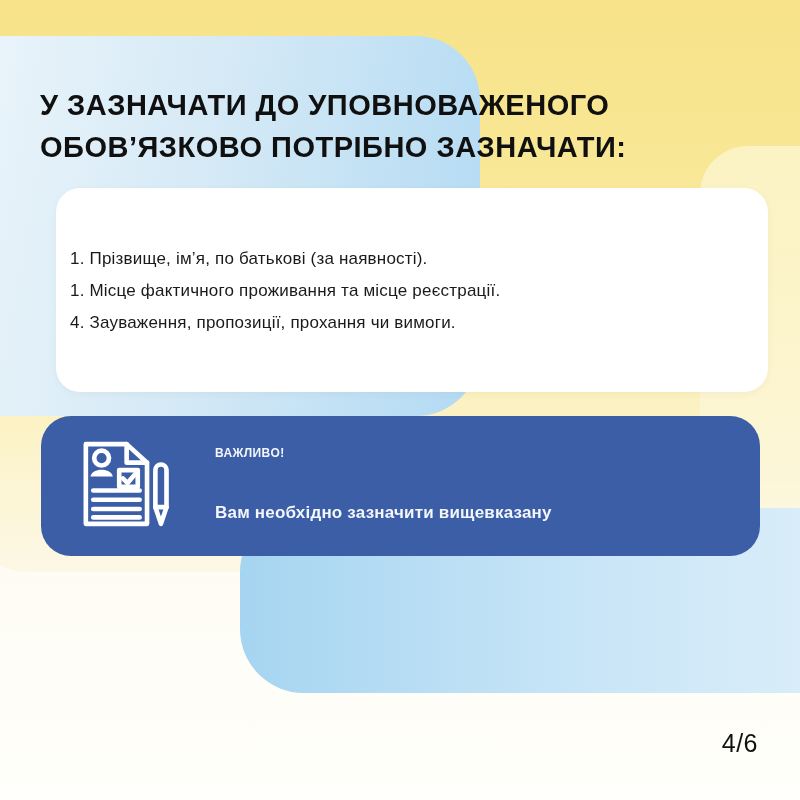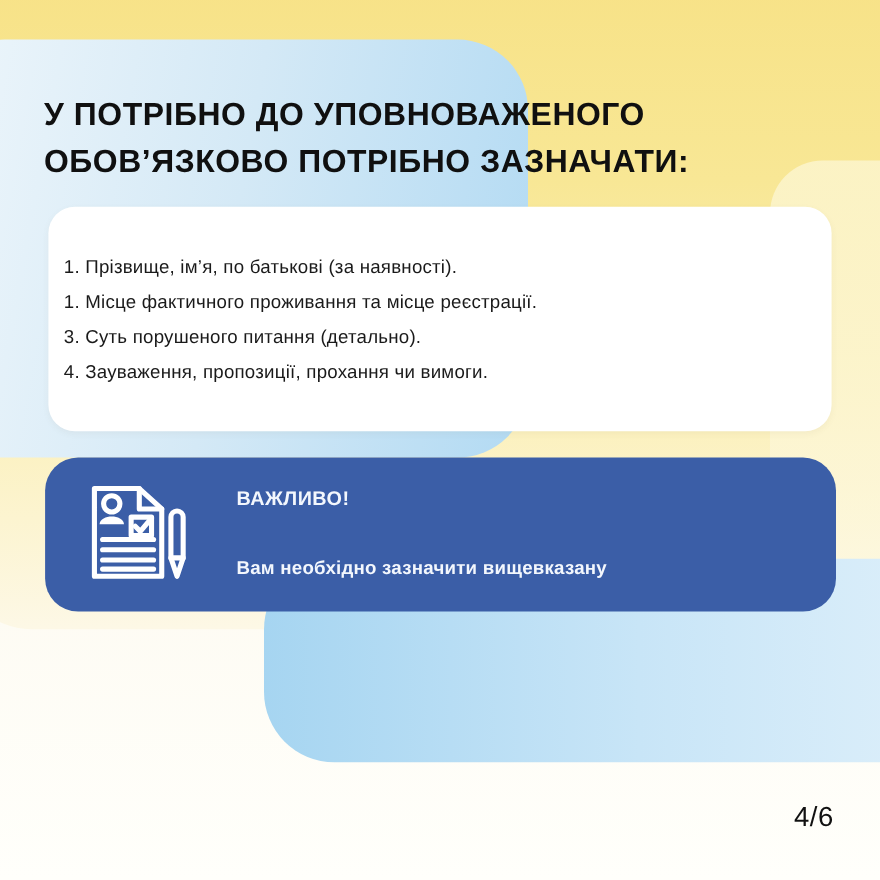--- a/index.html
+++ b/index.html
@@ -30,66 +30,65 @@
     background:linear-gradient(90deg,#a6d5f1 0%,#c8e5f7 55%,#ddeffa 100%);
   }
   
   .title{
     position:absolute;left:40px;top:84px;width:660px;
     font-size:29px;font-weight:700;line-height:42px;
     letter-spacing:.5px;color:#101010;
   }
   
   .card-white{
-    position:absolute;left:44px;top:188px;width:712px;height:204px;
+    position:absolute;left:56px;top:188px;width:712px;height:204px;
     background:#ffffff;border-radius:24px;
     box-shadow:0 2px 6px rgba(120,110,70,.06);
     display:flex;flex-direction:column;justify-content:center;
     padding:0 18px 0 14px;box-sizing:border-box;gap:13px;
   }
   .card-white ul{list-style:none;margin:0;padding:0;display:flex;flex-direction:column;gap:13px;}
   .card-white li{
     font-size:17px;line-height:19px;color:#1a1a1a;letter-spacing:.2px;
   }
   
   .card-blue{
     position:absolute;left:41px;top:416px;width:719px;height:140px;
     background:#3b5ea7;border-radius:30px;
     display:flex;align-items:center;box-sizing:border-box;padding-left:30px;
   }
   .callout-icon{width:102px;height:102px;flex:0 0 auto;}
   .callout-text{margin-left:42px;color:#f3f7fd;}
-  .callout-heading{font-size:18px;font-weight:700;letter-spacing:.4px;margin-bottom:12px;}
+  .callout-heading{font-size:12px;font-weight:700;letter-spacing:.4px;margin-bottom:12px;}
   .callout-body{font-size:17px;font-weight:700;line-height:27px;letter-spacing:.2px;max-width:420px;margin-top:39px;}
   
   .page-indicator{
     position:absolute;right:42px;top:729px;
     font-size:25px;font-weight:400;color:#111111;letter-spacing:.5px;
   }
 </style>
 </head>
 <body>
 
 <div class="stage">
 
   <div class="bg-yellow-top"></div>
   <div class="bg-yellow-pale"></div>
   <div class="bg-blue-top"></div>
   <div class="bg-blue-bottom"></div>
 
   <div class="title">
-    <div>У ПОТРІБНО ДО УПОВНОВАЖЕНОГО</div>
+    <div>У ЗАЗНАЧАТИ ДО УПОВНОВАЖЕНОГО</div>
     <div>ОБОВ’ЯЗКОВО ПОТРІБНО ЗАЗНАЧАТИ:</div>
   </div>
 
   <div class="card-white">
     <ul>
       <li>1. Прізвище, ім’я, по батькові (за наявності).</li>
       <li>1. Місце фактичного проживання та місце реєстрації.</li>
-      <li>3. Суть порушеного питання (детально).</li>
       <li>4. Зауваження, пропозиції, прохання чи вимоги.</li>
     </ul>
   </div>
 
   <div class="card-blue">
     <span>
       <svg class="callout-icon" viewBox="0 0 110 110" fill="none" stroke="#ffffff" stroke-width="5" stroke-linecap="round" stroke-linejoin="round">
 
         <path d="M16 12 H60 L82 32 V98 H16 Z"></path>
         <path d="M60 12 V32 H82"></path>

